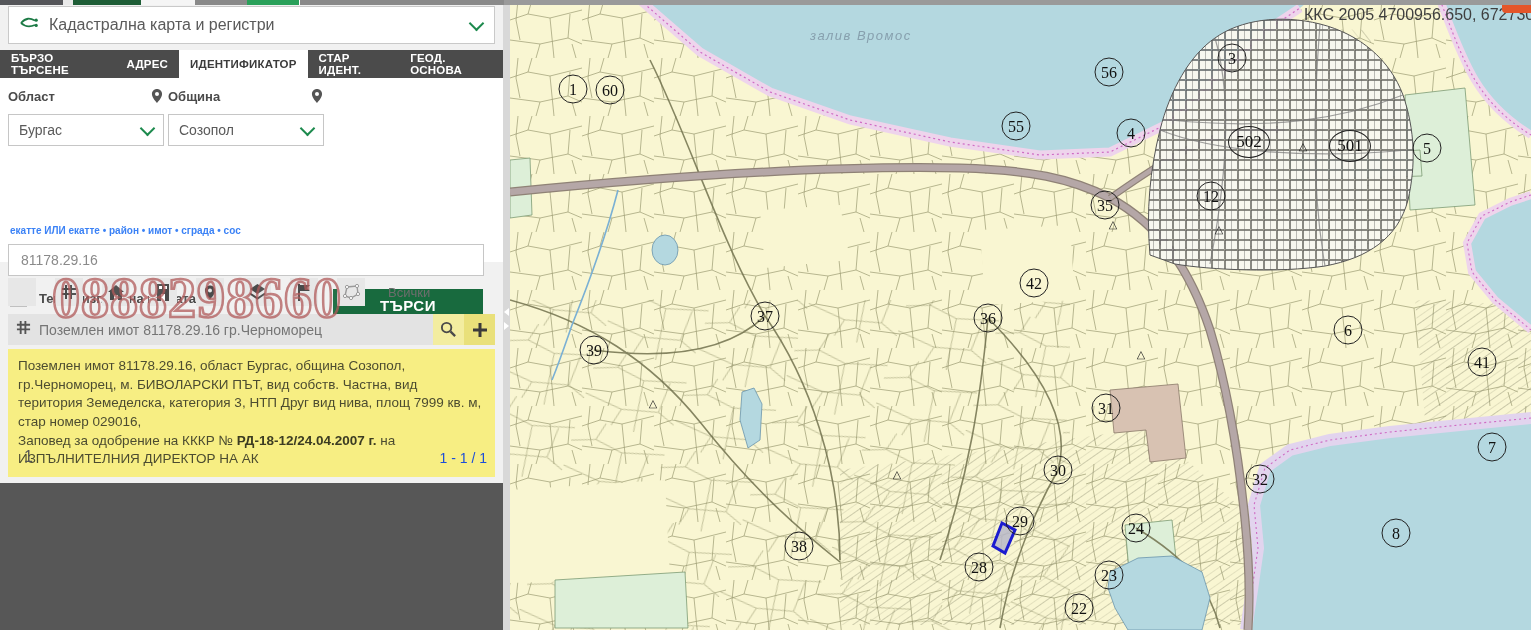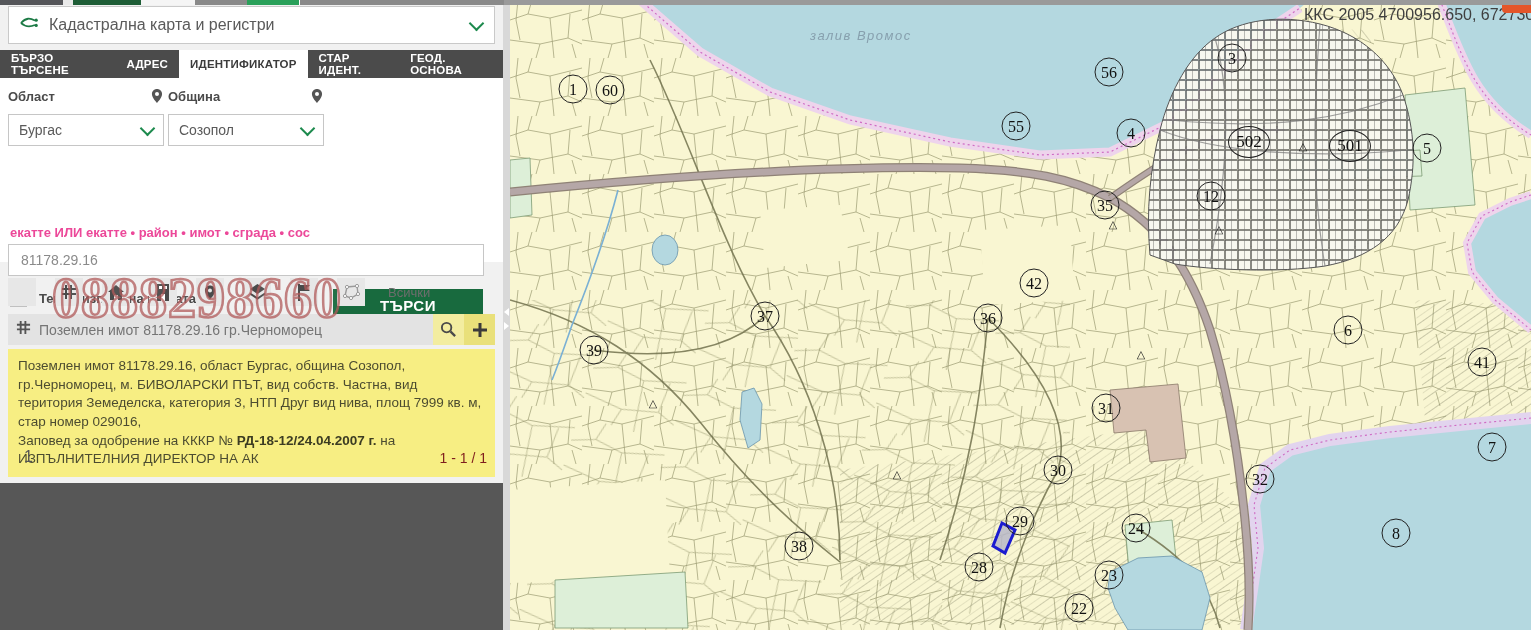--- a/index.html
+++ b/index.html
@@ -24,21 +24,21 @@
   .tab.active{background:#fff;color:#3c3c3c;}
   
   #form{left:0;top:78px;width:503px;height:184px;background:#fff;}
   .fcol{position:absolute;top:8px;width:156px;}
   .fcol .lblrow{display:flex;justify-content:space-between;align-items:center;height:20px;}
   .flabel{font-size:13px;font-weight:bold;color:#4a4a4a;}
   .selbox{margin-top:8px;height:32px;border:1px solid #c6c6c6;background:#fff;display:flex;
     align-items:center;box-sizing:border-box;}
   .selbox .val{font-size:14px;color:#5a5a5a;margin-left:10px;flex:1;}
   .selbox .chevron{margin-right:10px;}
-  #ekatte-label{left:10px;top:147px;font-size:13px;font-weight:bold;color:#ec4899;}
+  #ekatte-label{left:10px;top:147px;font-size:10px;font-weight:bold;color:#3b82f6;}
   #id-input{left:8px;top:166px;width:476px;height:32px;border:1px solid #c6c6c6;font-size:14px;
     color:#8a8a8a;padding:0 12px;box-sizing:border-box;font-family:"Liberation Sans",sans-serif;}
   
   .cbrow{left:10px;display:flex;align-items:center;gap:12px;}
   .cbox{width:17px;height:17px;background:#fff;border:1px solid #c0c0c0;box-sizing:border-box;
     display:flex;align-items:center;justify-content:center;color:#2aa05a;font-size:14px;font-weight:bold;}
   .cblabel{font-size:13px;font-weight:bold;color:#4a4a4a;}
   #search-btn{left:333px;top:211px;width:150px;height:33px;background:#186a3e;color:#fff;
     border:none;font-size:15px;font-weight:bold;letter-spacing:.5px;font-family:"Liberation Sans",sans-serif;cursor:pointer;}
   #dash-div{left:8px;top:257px;width:487px;border-top:2px dashed #c3c3c3;}
@@ -55,21 +55,21 @@
   #resrow .ricon{margin-left:8px;}
   .ybtn{width:31px;height:31px;display:flex;align-items:center;justify-content:center;cursor:pointer;}
   #res-search{background:#f3eda0;}
   #res-add{background:#e9e07a;}
   
   #detail{left:8px;top:349px;width:487px;background:#f7ee83;color:#4c4c30;font-size:13.5px;
     line-height:1.38;padding:8px 10px;box-sizing:border-box;}
   #detail b{color:#3c3c22;}
   
   #pg-num{left:24px;top:448px;font-size:16px;color:#555;}
-  #pg-range{left:0;top:450px;width:487px;text-align:right;font-size:14px;color:#7f1d1d;}
+  #pg-range{left:0;top:450px;width:487px;text-align:right;font-size:14px;color:#1d4ed8;}
   #sb-footer{left:0;top:483px;width:503px;height:147px;background:#575757;}
   
   #sb-scroll{left:503px;top:0;width:7px;height:630px;background:#d8d8d8;z-index:25;}
   .collapse-arrow{position:absolute;left:1px;width:0;height:0;border-top:4px solid transparent;
     border-bottom:4px solid transparent;cursor:pointer;}
   #arr-l{top:308px;border-right:5px solid #fff;}
   #arr-r{top:322px;border-left:5px solid #fff;}
   
   #map{left:510px;top:0;width:1021px;height:630px;background:#f9f6d2;z-index:10;cursor:grab;}
   #map svg{position:absolute;left:0;top:0;}

